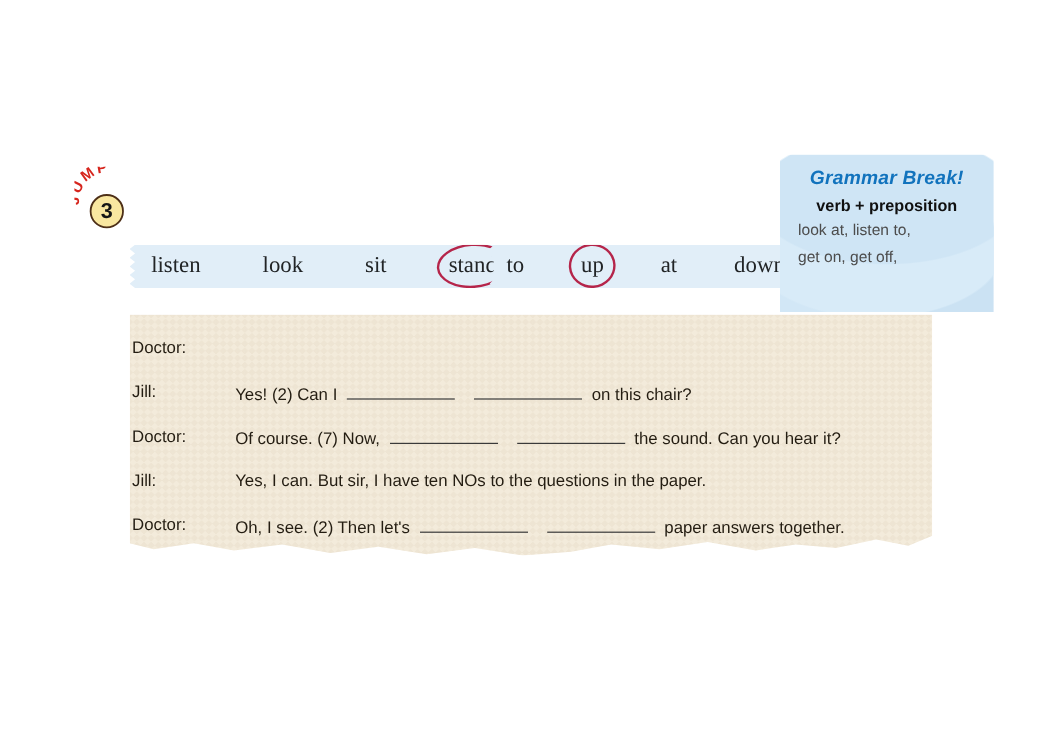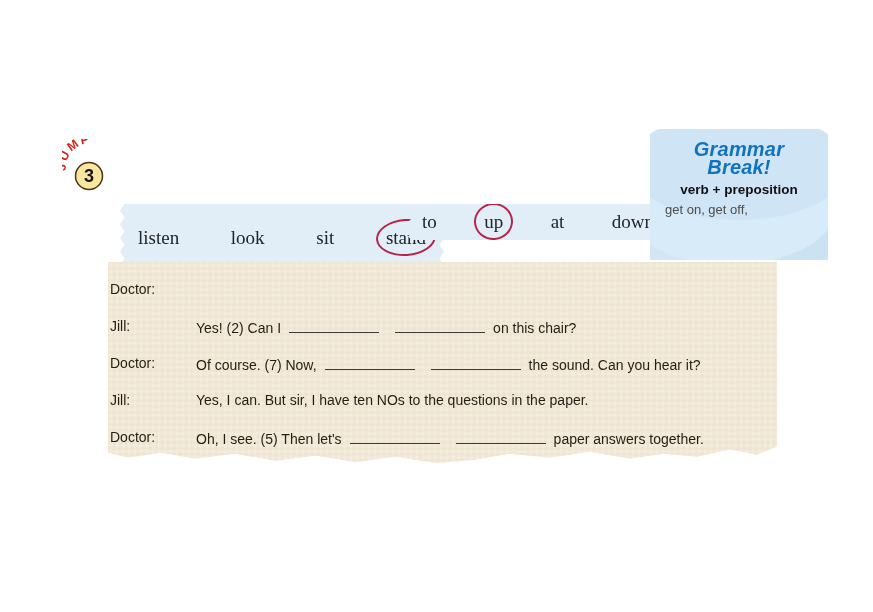--- a/index.html
+++ b/index.html
@@ -20,41 +20,41 @@
   
   .bank{
     position:absolute;top:204px;height:36px;background:#e1eef8;
     display:flex;align-items:center;justify-content:space-between;
     font-family:"Liberation Serif","DejaVu Serif",serif;
     font-size:19px;color:#212426;
     clip-path:polygon(1.4% 0%,98.6% 0%,100% 10%,98.6% 20%,100% 30%,98.6% 40%,100% 50%,
       98.6% 60%,100% 70%,98.6% 80%,100% 90%,98.6% 100%,1.4% 100%,0% 90%,1.4% 80%,0% 70%,
       1.4% 60%,0% 50%,1.4% 40%,0% 30%,1.4% 20%,0% 10%);
   }
-  .bank-verbs{left:120px;width:288px;padding:16px 18px;}
+  .bank-verbs{left:108px;width:288px;padding:0 18px;}
   .bank-preps{left:408px;width:232px;padding:0 14px;text-align:center;}
   .bank-word{position:relative;display:inline-block;}
   .circle-mark{
     position:absolute;left:-10px;right:-10px;top:-8px;bottom:-7px;
     border:2px solid #b5254a;border-radius:50%;
     transform:rotate(-4deg);pointer-events:none;
   }
 
   
   .grammar-bg{
     position:absolute;left:650px;top:129px;width:178px;height:131px;
     background:
       radial-gradient(ellipse 62% 42% at 50% 28%, #cfe5f5 98%, rgba(207,229,245,0) 100%),
       radial-gradient(ellipse 60% 44% at 45% 60%, #d8ebf8 98%, rgba(216,235,248,0) 100%),
       radial-gradient(ellipse 54% 40% at 63% 74%, #cbe2f3 98%, rgba(203,226,243,0) 100%),
       radial-gradient(ellipse 46% 32% at 32% 84%, #d2e7f6 98%, rgba(210,231,246,0) 100%);
   }
   .grammar{position:absolute;left:660px;top:140px;width:158px;}
   .grammar-title{
-    text-align:center;font-size:20px;font-weight:700;font-style:italic;
+    text-align:center;font-size:16px;font-weight:700;font-style:italic;
     color:#1273bd;line-height:18px;margin-bottom:5px;letter-spacing:0.2px;
   }
   .grammar-sub{
     text-align:center;font-size:13.5px;font-weight:700;color:#101010;
     line-height:18px;margin-bottom:0;
   }
   .grammar-line{font-size:13px;color:#4c4c4c;line-height:22px;padding-left:5px;}
 
   
   .dialogue{
@@ -125,20 +125,21 @@
     </span>
     <span class="bank-word">
       <span>down</span>
     </span>
   </div>
 
   <div class="grammar-bg"></div>
   <div class="grammar">
     <div class="grammar-title">Grammar Break!</div>
     <div class="grammar-sub">verb + preposition</div>
+    <div class="grammar-line">look at, listen to,</div>
     <div class="grammar-line">get on, get off,</div>
   </div>
 
   <div class="dialogue">
 
     <div class="d-row">
       <span class="speaker">Doctor:</span>
     </div>
 
     <div class="d-row">
@@ -158,18 +159,18 @@
     <div class="d-row">
       <span class="speaker">Jill:</span>
       <span class="d-line">
         <span>Yes, I can. But sir, I have ten NOs to the questions in the paper.</span>
       </span>
     </div>
 
     <div class="d-row">
       <span class="speaker">Doctor:</span>
       <span class="d-line">
-        <span>Oh, I see. (5) Then let's</span><span class="blank"><span class="ans"></span></span><span class="blank"><span class="ans"></span></span><span>paper answers together.</span>
+        <span>Oh, I see. (2) Then let's</span><span class="blank"><span class="ans"></span></span><span class="blank"><span class="ans"></span></span><span>paper answers together.</span>
       </span>
     </div>
 
   </div>
 </div>
 
 </body></html>

